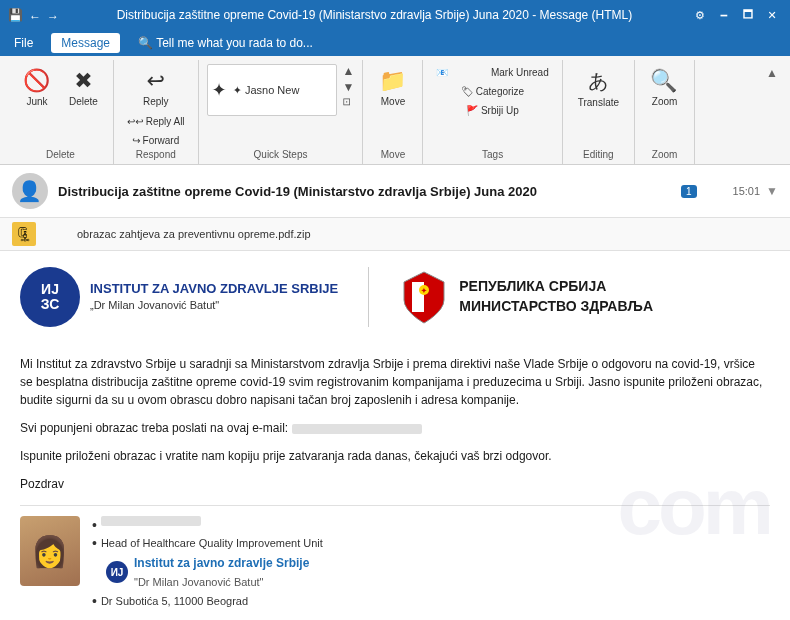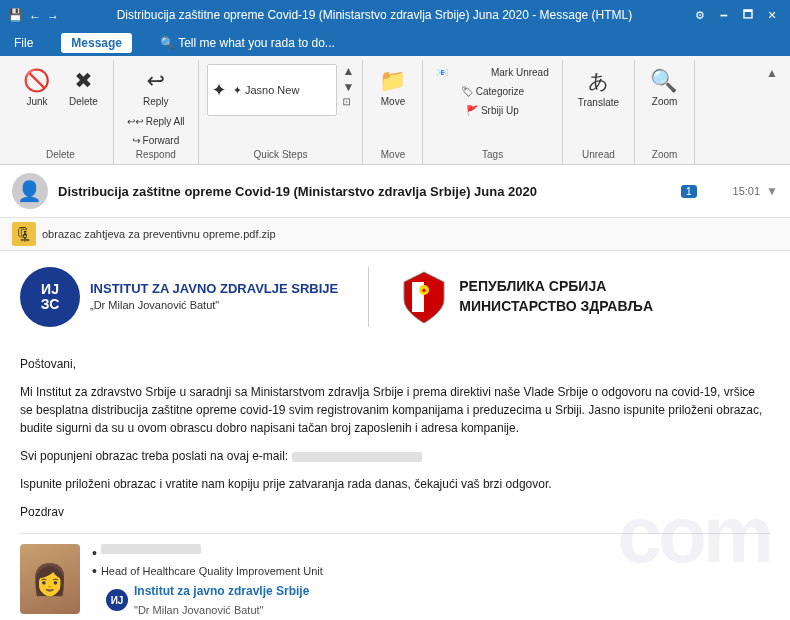--- a/index.html
+++ b/index.html
@@ -21,30 +21,30 @@
     .title-bar-controls { display: flex; gap: 4px; }
     .title-bar-btn { width: 20px; height: 20px; display: flex; align-items: center; justify-content: center; font-size: 11px; cursor: pointer; border-radius: 2px; }
 
     
     .menu-bar {
       background: #1e6eb5;
       height: 26px;
       display: flex;
       align-items: center;
       padding: 0 4px;
-      gap: 18px;
+      gap: 8px;
     }
     .menu-item {
       color: white;
       font-size: 12px;
       padding: 3px 10px;
       cursor: pointer;
       border-radius: 3px;
     }
-    .menu-item.active { background: white; color: #1e6eb5; font-weight: bold; }
+    .menu-item.active { background: white; color: #1e6eb5; }
 
     
     .ribbon {
       background: #f5f5f5;
       border-bottom: 1px solid #d0d0d0;
       padding: 4px 8px 0 8px;
       display: flex;
       align-items: stretch;
       gap: 0;
       min-height: 80px;
@@ -173,21 +173,21 @@
     .attachment-icon {
       background: #f0c040;
       width: 24px;
       height: 24px;
       display: flex;
       align-items: center;
       justify-content: center;
       font-size: 12px;
       border-radius: 2px;
     }
-    .attachment-name { font-size: 11px; color: #333; }
+    .attachment-name { font-size: 11px; color: #333; margin-left: 35px; }
 
     
     .email-body {
       padding: 16px 20px;
       background: white;
       font-size: 12px;
       color: #1a1a1a;
       line-height: 1.5;
     }
     .email-logos {
@@ -414,21 +414,21 @@
     <div class="ribbon-group-label">Tags</div>
   </div>
 
   <div class="ribbon-group">
     <div class="ribbon-group-buttons">
       <div class="ribbon-btn">
         <div class="icon" style="font-size:20px;">あ</div>
         <div class="label">Translate</div>
       </div>
     </div>
-    <div class="ribbon-group-label">Unread</div>
+    <div class="ribbon-group-label">Editing</div>
   </div>
 
   <div class="ribbon-group">
     <div class="ribbon-group-buttons">
       <div class="ribbon-btn">
         <div class="icon">🔍</div>
         <div class="label">Zoom</div>
       </div>
     </div>
     <div class="ribbon-group-label">Zoom</div>
@@ -493,21 +493,20 @@
             <text x="22" y="23" text-anchor="middle" font-size="7" font-weight="bold" fill="#c00">✦</text>
           </svg>
         </div>
         <div class="right-text">
           <div>РЕПУБЛИКА СРБИЈА</div>
           <div>МИНИСТАРСТВО ЗДРАВЉА</div>
         </div>
       </div>
     </div>
 
-    <div class="email-paragraph">Poštovani,</div>
 
     <div class="email-paragraph">Mi Institut za zdravstvo Srbije u saradnji sa Ministarstvom zdravlja Srbije i prema direktivi naše Vlade Srbije o odgovoru na covid-19, vršice se besplatna distribucija zaštitne opreme covid-19 svim registrovanim kompanijama i preduzecima u Srbiji. Jasno ispunite priloženi obrazac, budite sigurni da su u ovom obrascu dobro napisani tačan broj zaposlenih i adresa kompanije.</div>
 
     <div class="email-paragraph">
       <span>Svi popunjeni obrazac treba poslati na ovaj e-mail:</span>
       <span class="redacted" style="width: 130px;"></span>
     </div>
 
     <div class="email-paragraph">Ispunite priloženi obrazac i vratite nam kopiju prije zatvaranja rada danas, čekajući vaš brzi odgovor.</div>
 

